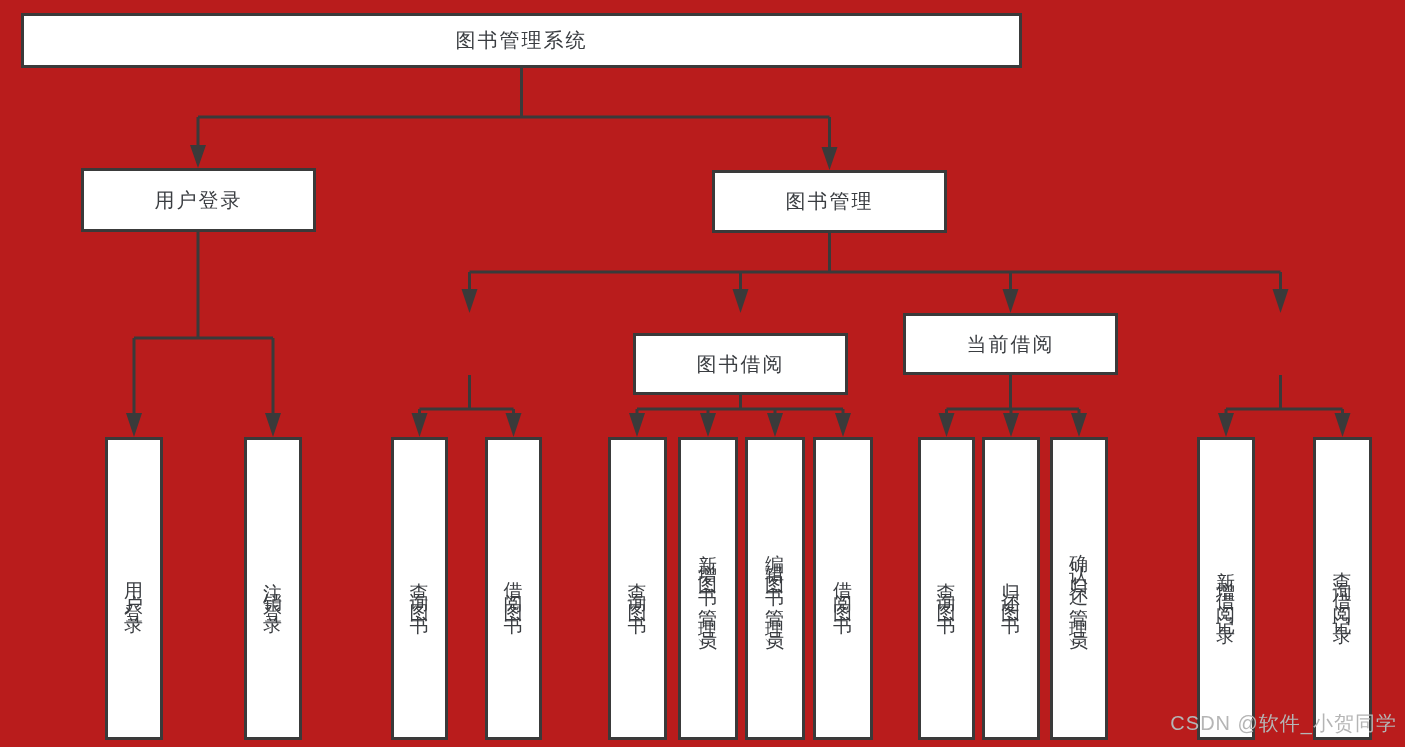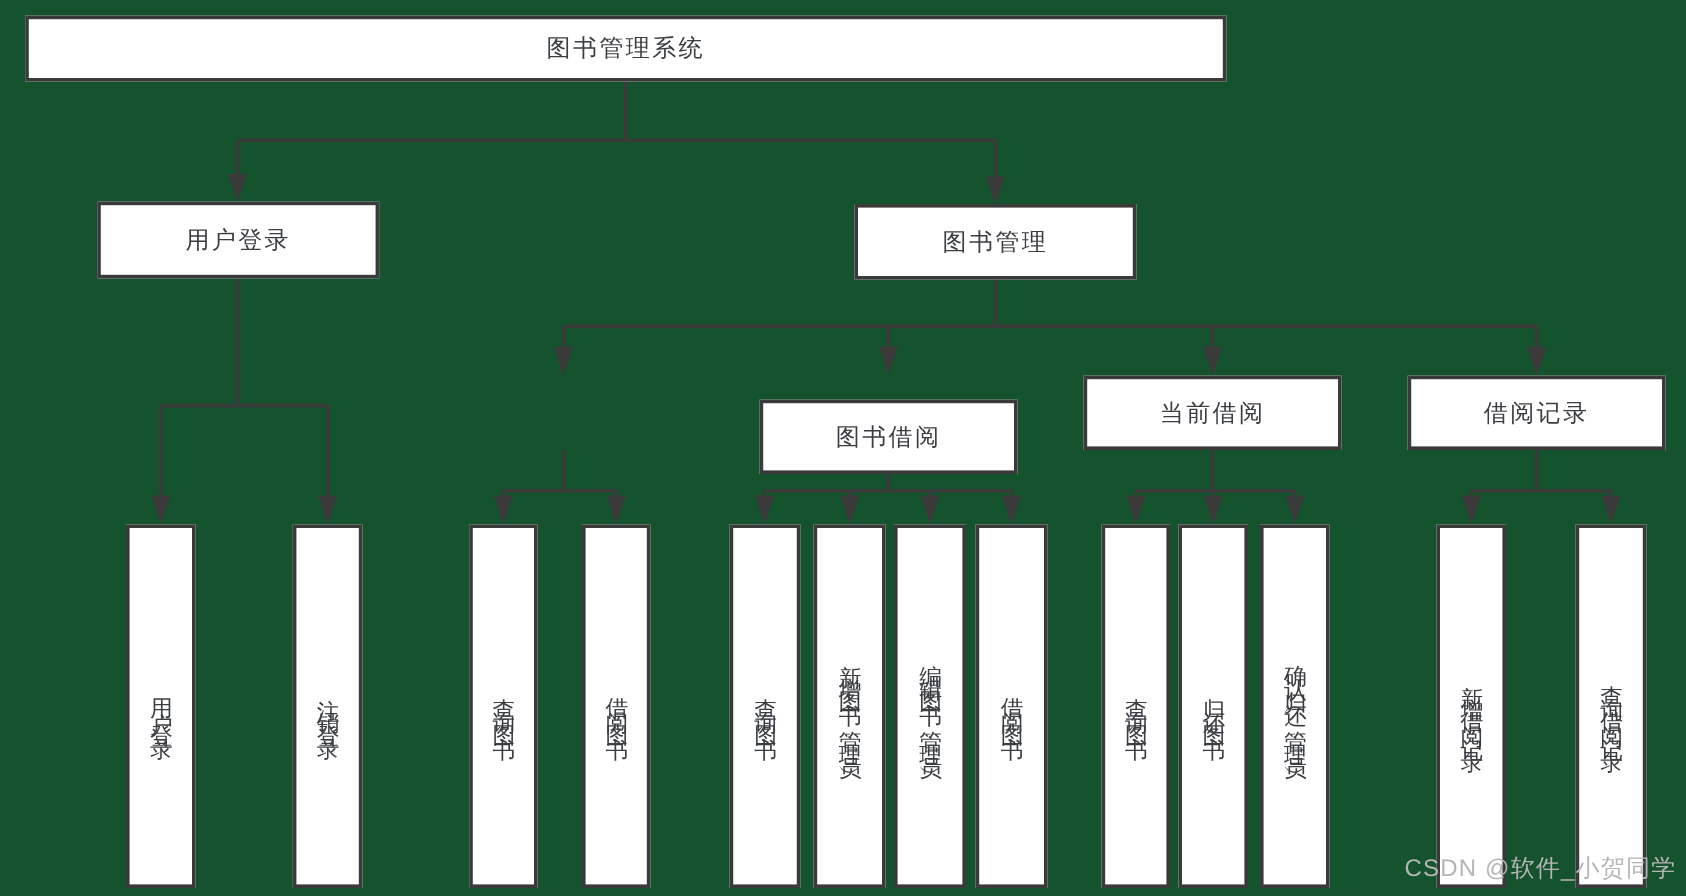--- a/index.html
+++ b/index.html
@@ -3,21 +3,21 @@
 <meta charset="utf-8">
 <style>
   * { margin: 0; padding: 0; box-sizing: border-box; }
   html, body { background: #ffffff; }
   body { font-family: "Liberation Sans", "DejaVu Sans", sans-serif; }
 
   .canvas {
     position: relative;
     width: 1405px;
     height: 747px;
-    background: #14532d;
+    background: #b91c1c;
     overflow: hidden;
   }
 
   .connectors {
     position: absolute;
     left: 0; top: 0;
     width: 1405px; height: 747px;
     z-index: 0;
   }
 
@@ -120,23 +120,20 @@
   <div class="node hnode" style="left:712px; top:170px; width:235px; height:63px;">
     <span>图书管理</span>
   </div>
 
   <div class="node hnode" style="left:633px; top:313px; width:215px; height:62px;margin-top:20px;">
     <span>图书借阅</span>
   </div>
   <div class="node hnode" style="left:903px; top:313px; width:215px; height:62px;">
     <span>当前借阅</span>
   </div>
-  <div class="node hnode" style="left:1173px; top:313px; width:215px; height:62px;">
-    <span>借阅记录</span>
-  </div>
 
   <div class="node vnode" style="left:105px; top:437px; width:58px; height:303px;">
     <span>用户登录</span>
   </div>
   <div class="node vnode" style="left:244px; top:437px; width:58px; height:303px;">
     <span>注销登录</span>
   </div>
 
   <div class="node vnode" style="left:391px; top:437px; width:57px; height:303px;">
     <span>查询图书</span>

